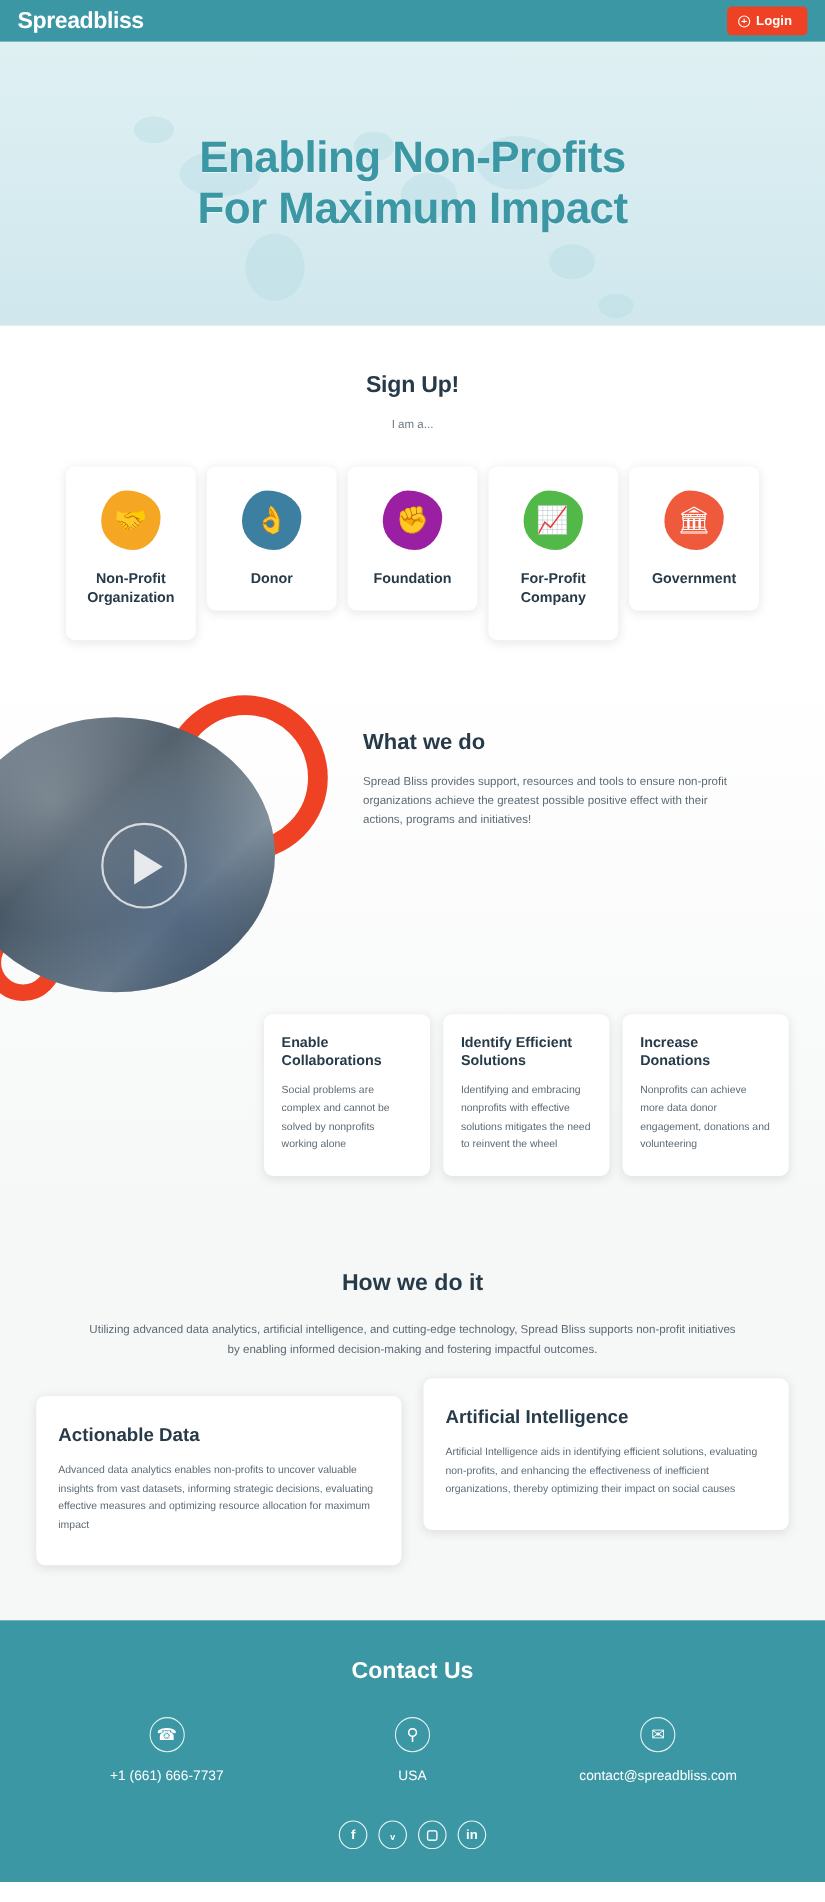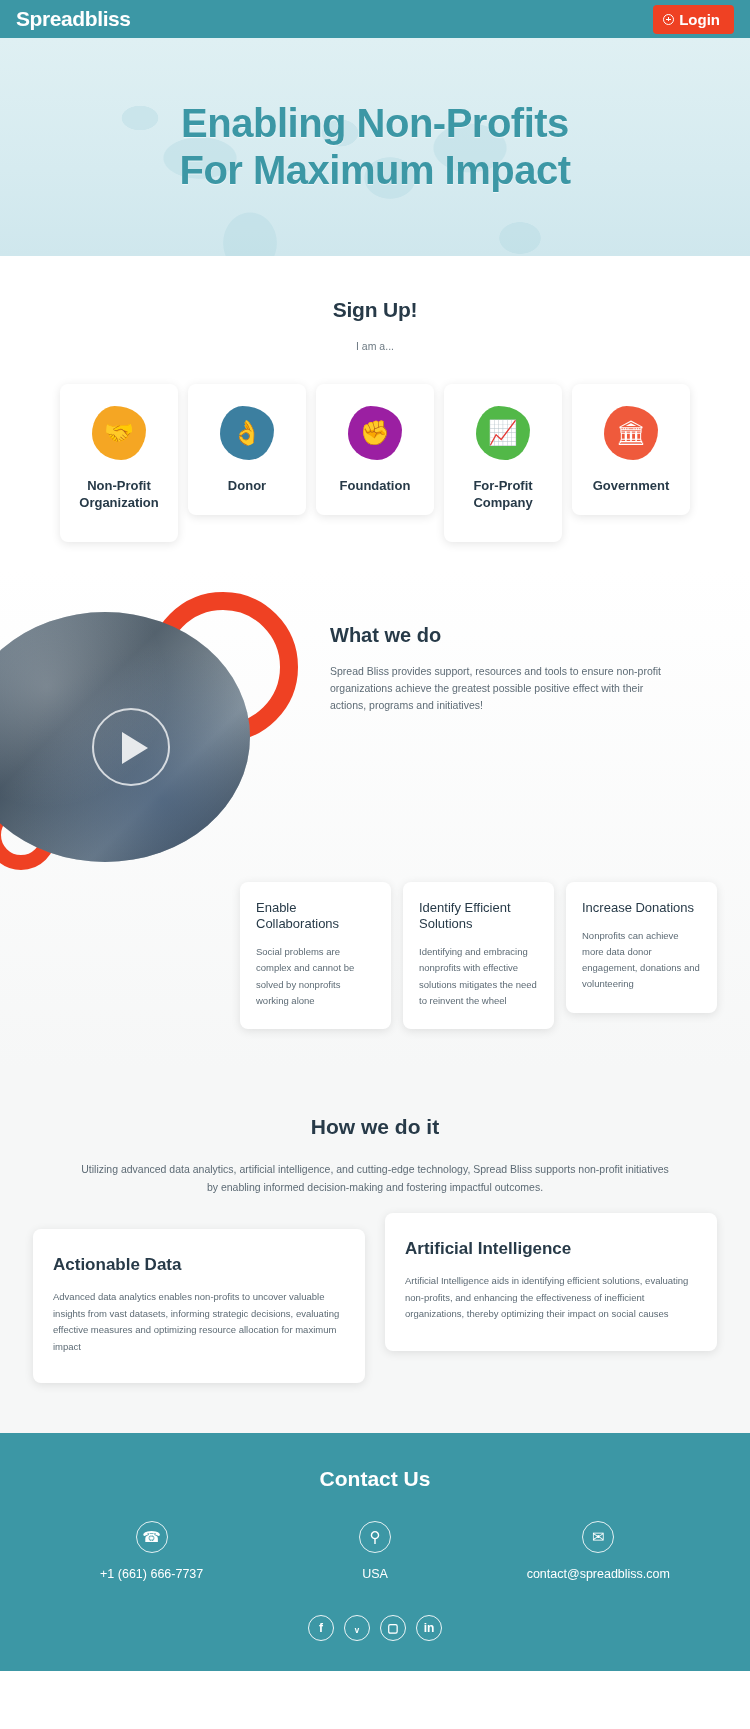--- a/index.html
+++ b/index.html
@@ -24,21 +24,21 @@
     color: #fff;
     font-size: 21px;
     font-weight: bold;
     letter-spacing: -0.4px;
   }
   .login-btn {
     background: #ef4123;
     color: #fff;
     border: none;
     border-radius: 4px;
-    font-size: 15px;
+    font-size: 12px;
     font-weight: bold;
     padding: 6px 14px 6px 10px;
     display: flex;
     align-items: center;
     gap: 5px;
     cursor: pointer;
   }
   .login-btn .circ {
     width: 11px; height: 11px;
     border: 1.3px solid #fff;
@@ -56,21 +56,21 @@
   .login-btn .circ:after {
     content: "";
     position: absolute;
     left: 3.5px; top: 2.6px;
     width: 1.3px; height: 4.4px;
     background: #fff;
   }
 
   
   .hero {
-    height: 218px;
+    height: 258px;
     background: linear-gradient(180deg, #dff0f3 0%, #d6ebf0 60%, #cfe7ed 100%);
     position: relative;
     overflow: hidden;
     display: flex;
     align-items: center;
     justify-content: center;
   }
   .hero-map {
     position: absolute;
     inset: 0;
@@ -248,21 +248,21 @@
   }
   .feature-card {
     flex: 1;
     background: #fff;
     border-radius: 8px;
     box-shadow: 0 2px 10px rgba(0,0,0,0.10);
     padding: 18px 16px 20px;
   }
   .feature-card h3 {
     font-size: 13px;
-    font-weight: normal;
+    font-weight: bold;
     color: #273a48;
     line-height: 1.25;
     margin-bottom: 12px;
   }
   .feature-card p {
     font-size: 9.5px;
     color: #5d6b75;
     line-height: 1.7;
   }
 

